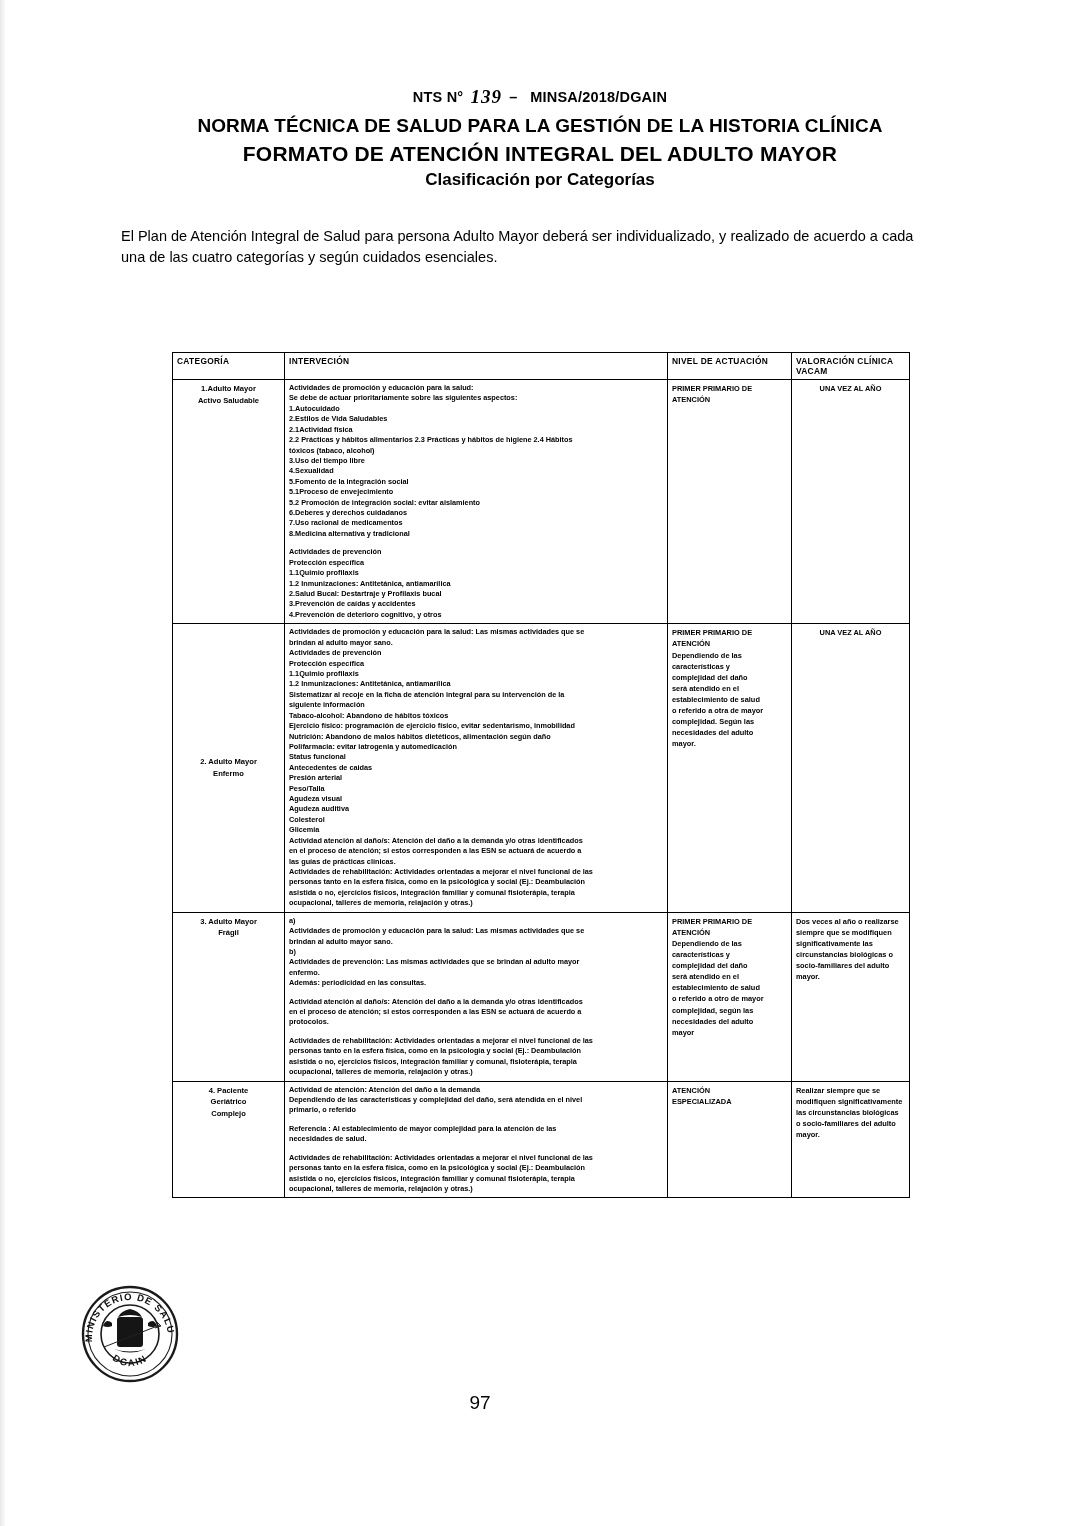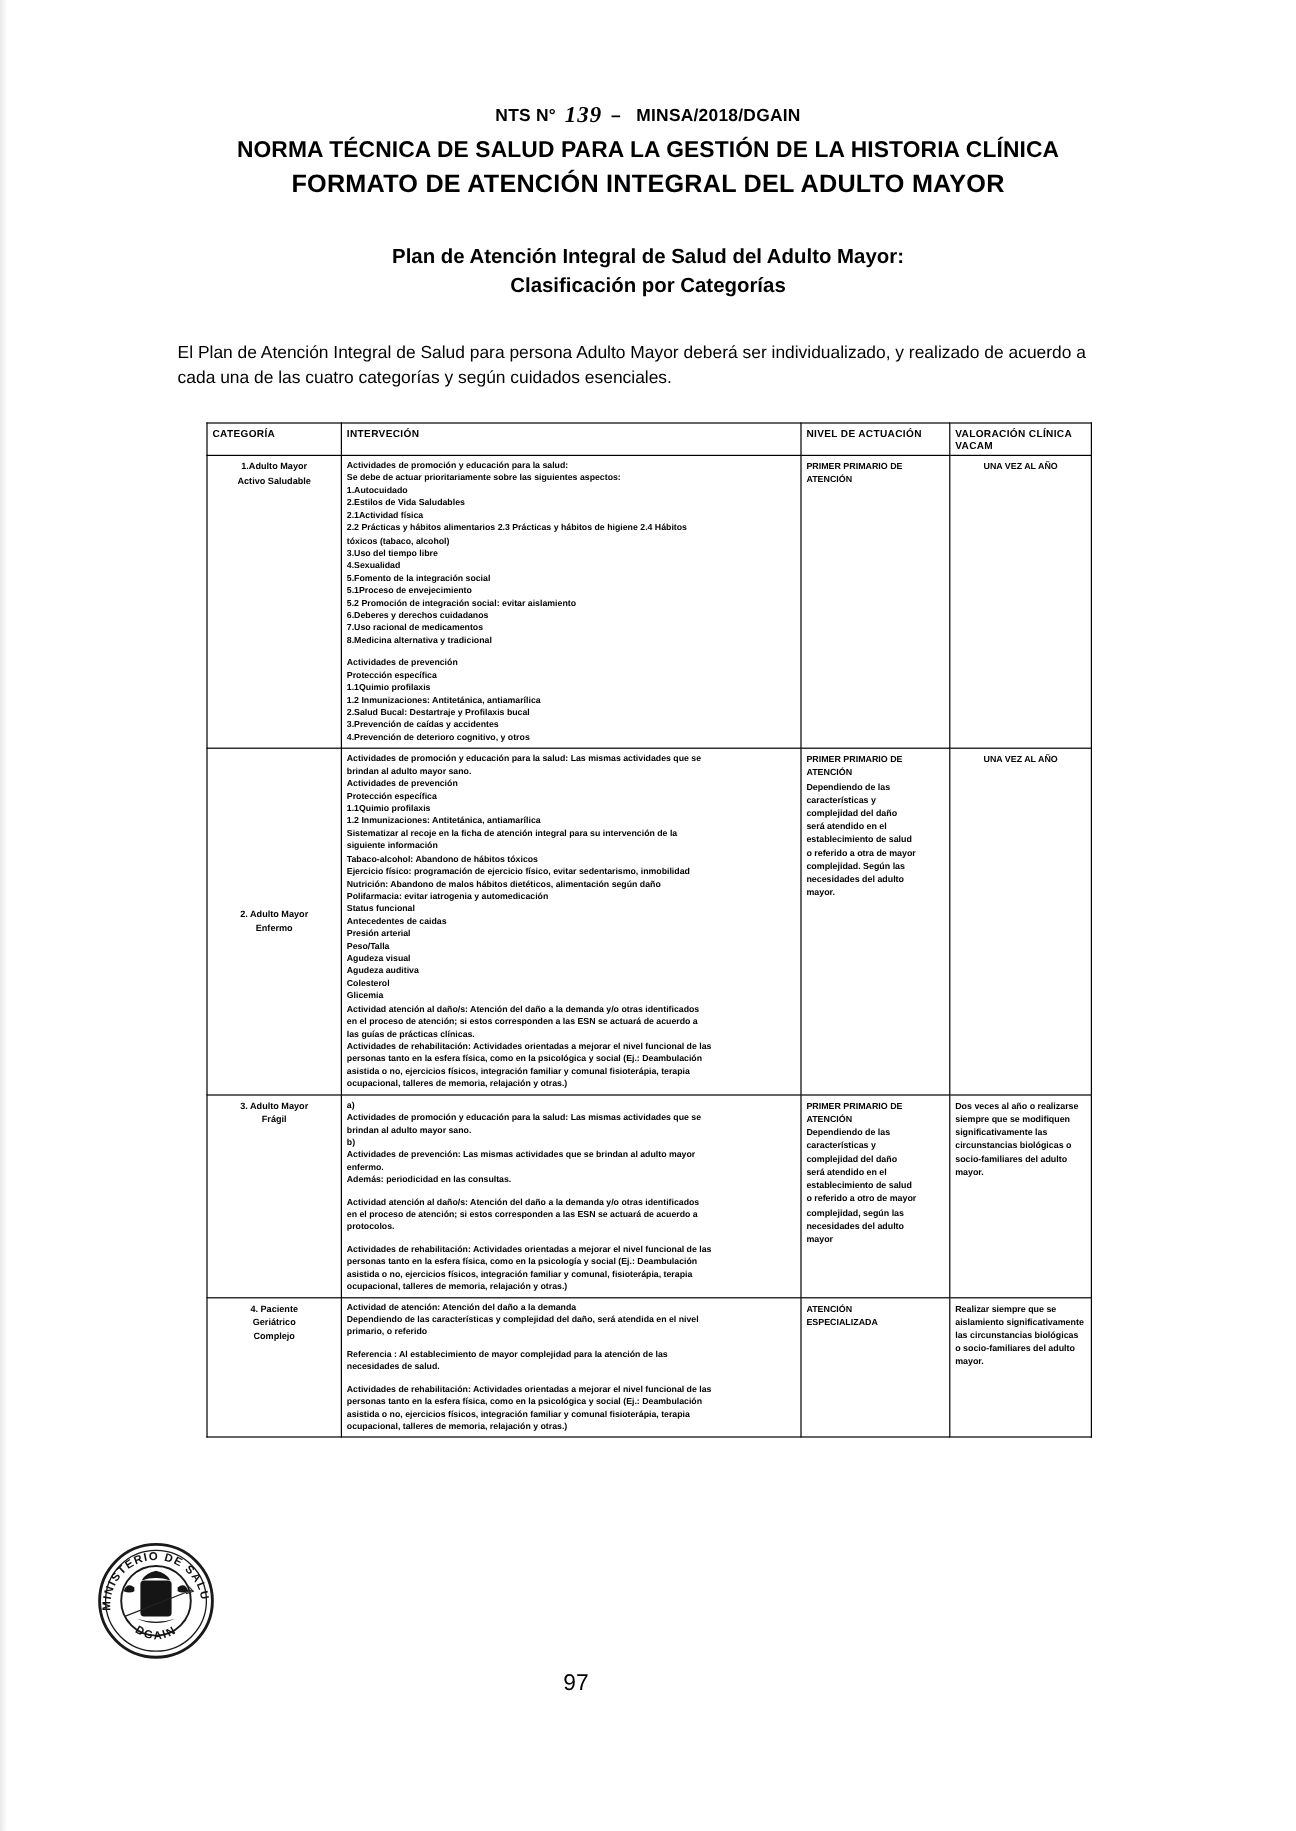--- a/index.html
+++ b/index.html
@@ -50,21 +50,21 @@
     text-align:center;margin-top:38px;
     font-size:17px;font-weight:bold;
   }
   .plan2{
     text-align:center;margin-top:4px;
     font-size:17px;font-weight:bold;
   }
 
   
   .intro{
-    margin:36px 160px 0 108px;
+    margin:36px 160px 0 81px;
     font-size:14.5px;line-height:1.45;
     text-align:left;
     padding-left:40px;
   }
 
   
   table.main{
     position:absolute;
     left:172px;top:352px;
     width:737px;
@@ -161,21 +161,20 @@
       <span>NTS N°</span>
       <span class="hdr-num">139</span>
       <span>–</span>
       &nbsp;
       <span>MINSA/2018/DGAIN</span>
     </div>
     <div class="hdr-line2">NORMA TÉCNICA DE SALUD PARA LA GESTIÓN DE LA HISTORIA CLÍNICA</div>
   </div>
 
   <div class="anexo-sub">FORMATO DE ATENCIÓN INTEGRAL DEL ADULTO MAYOR</div>
-  <div class="plan">Plan de Atención Integral de Salud del Adulto Mayor:</div>
   <div class="plan2">Clasificación por Categorías</div>
 
   <div class="intro">El Plan de Atención Integral de Salud para persona Adulto Mayor deberá ser individualizado, y realizado de acuerdo a cada una de las cuatro categorías y según cuidados esenciales.</div>
 
   <table class="main">
     <colgroup>
       <col class="col-cat">
         <col class="col-int">
         <col class="col-niv">
         <col class="col-val">
@@ -344,21 +343,21 @@
             <span class="ln">personas tanto en la esfera física, como en la psicológica y social (Ej.: Deambulación</span>
             <span class="ln">asistida o no, ejercicios físicos, integración familiar y comunal fisioterápia, terapia</span>
             <span class="ln">ocupacional, talleres de memoria, relajación y otras.)</span>
           </td>
           <td class="niv">
             <span class="ln">ATENCIÓN</span>
             <span class="ln">ESPECIALIZADA</span>
           </td>
           <td class="val left">
             <span class="ln">Realizar siempre que se</span>
-            <span class="ln">aislamiento significativamente</span>
+            <span class="ln">modifiquen significativamente</span>
             <span class="ln">las circunstancias biológicas</span>
             <span class="ln">o socio-familiares del adulto</span>
             <span class="ln">mayor.</span>
           </td>
         </tr>
       </tbody>
   </table>
 
   <div class="stamp">
     <svg viewBox="0 0 112 102" width="112" height="102" aria-hidden="true">

